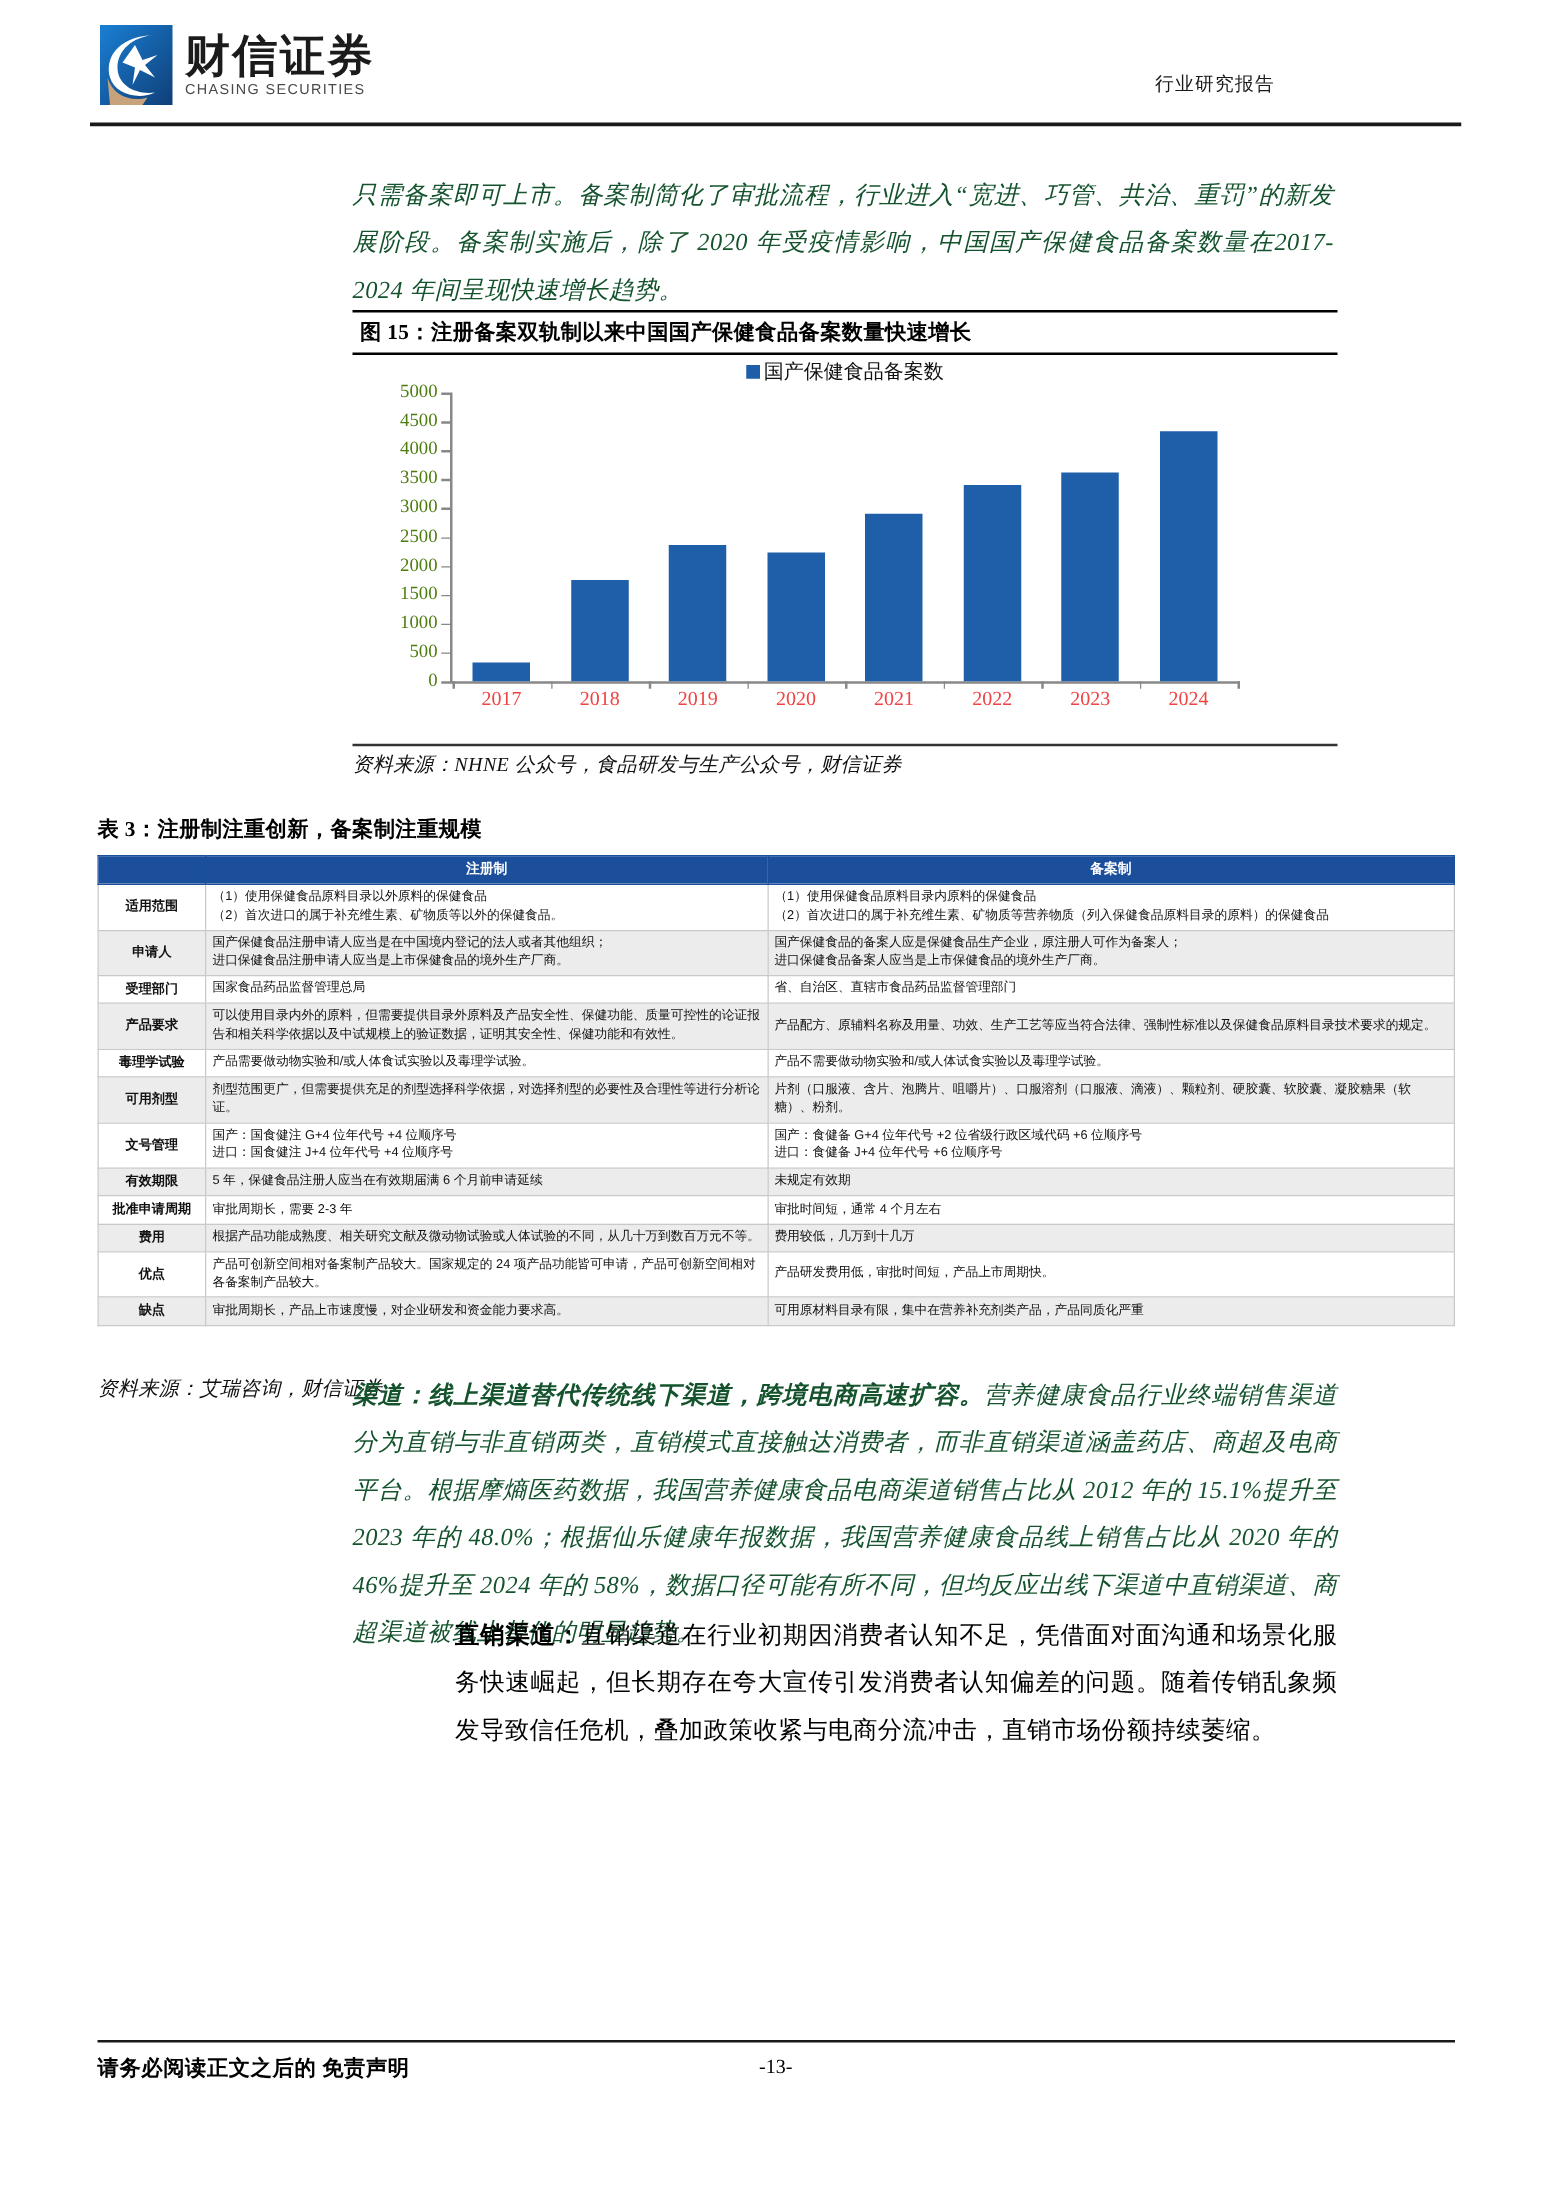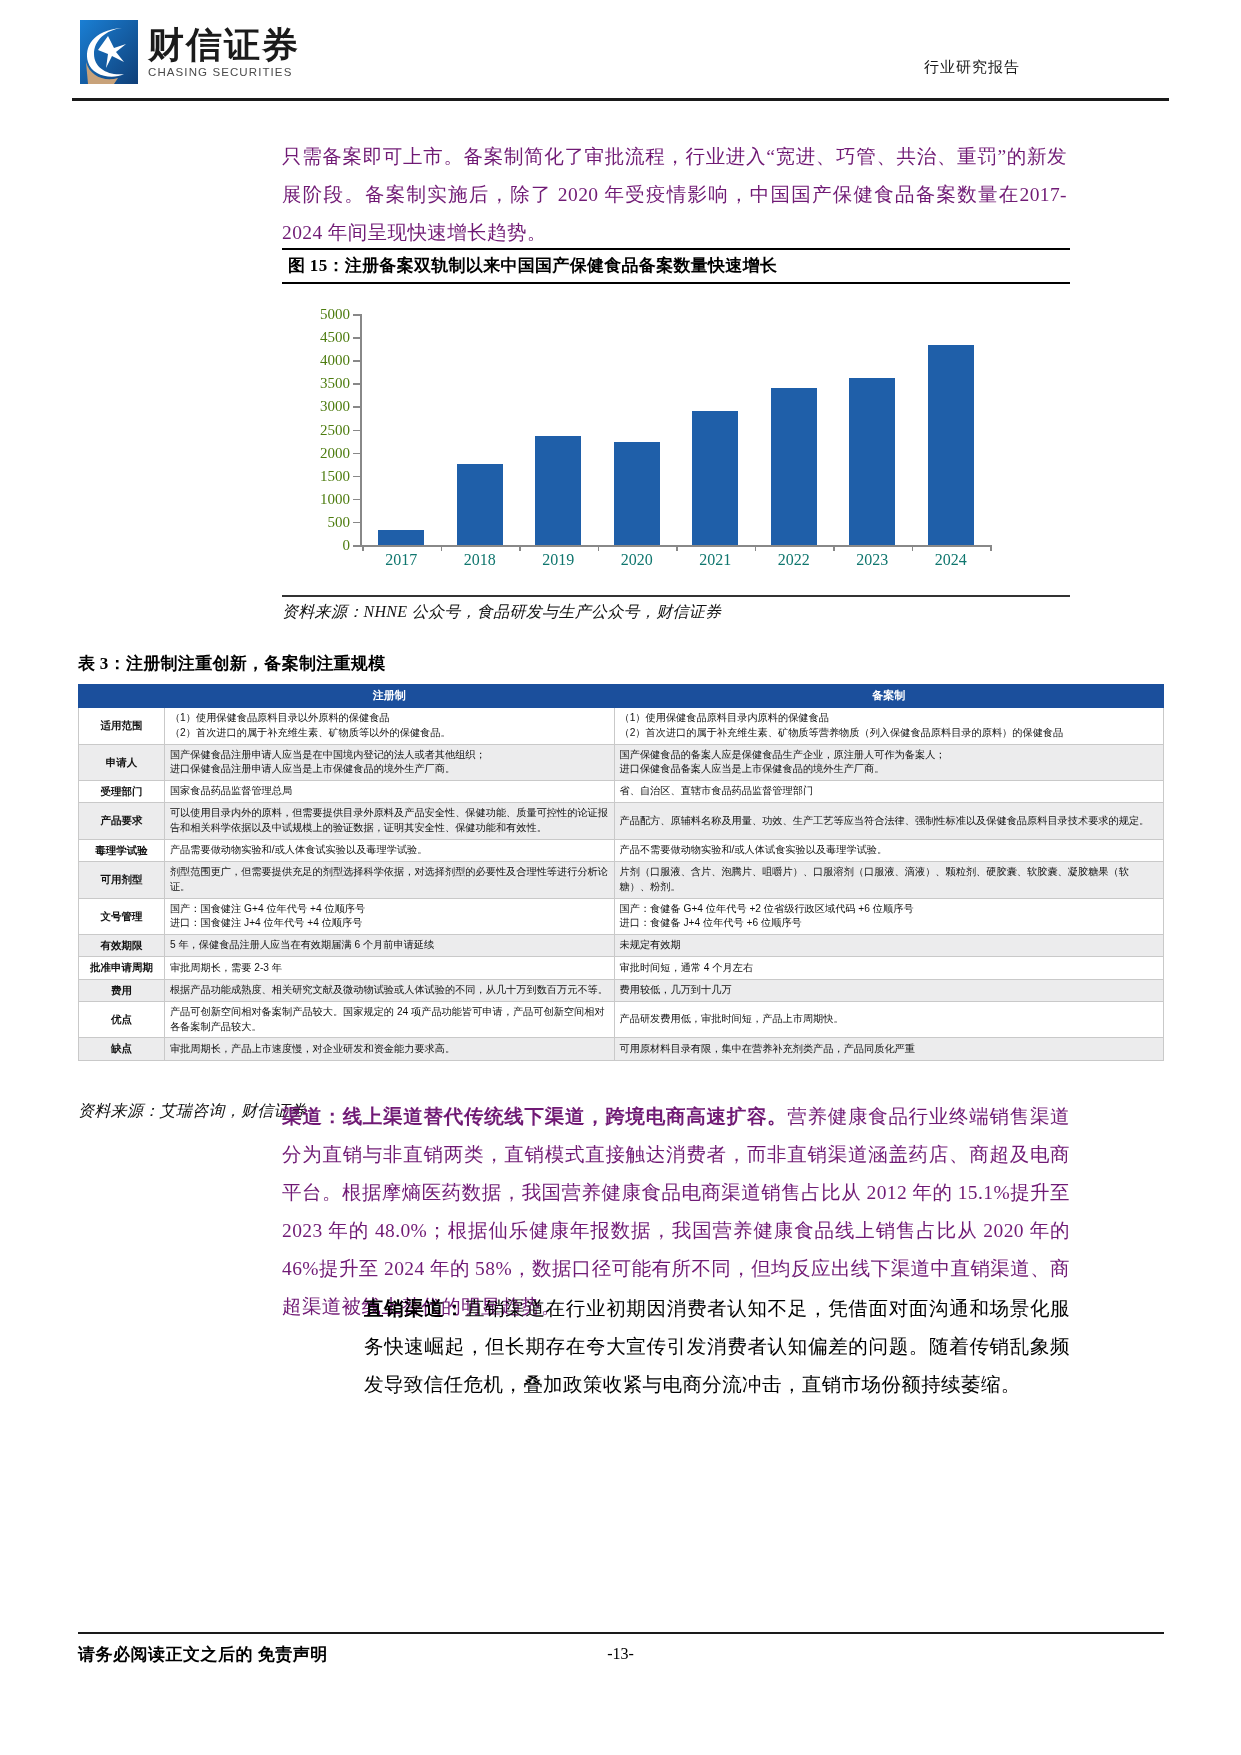--- a/index.html
+++ b/index.html
@@ -42,21 +42,22 @@
     background:#1a1a1a;
   }
 
   
   .para {
     position:absolute;
     font-size:19.5px;
     line-height:38px;
     letter-spacing:0.4px;
     text-align:justify;
-    color:#701a75;
+    color:#14532d;
+    font-style:italic;
   }
   .para.p1 { left:282px; top:138px; width:785px; }
 
   
   .cap-bar {
     position:absolute; left:282px; width:788px;
     border-top:2px solid #000; border-bottom:2px solid #000;
     padding:4px 0 5px 6px;
     font-family:"Liberation Serif", serif;
     font-weight:bold; font-size:17px; letter-spacing:0.3px;
@@ -102,21 +103,21 @@
   }
   .bar-slot { width:12.5%; display:flex; justify-content:center; align-items:flex-end; height:100%; }
   .bar { width:46px; background:#1F5FA9; }
   .x-labels {
     position:absolute; left:80px; top:268px; width:628px;
     display:flex; justify-content:space-around;
   }
   .x-labels .xl {
     width:12.5%; text-align:center;
     font-family:"Liberation Serif", serif;
-    font-size:16px; color:#0f766e;
+    font-size:16px; color:#ef4444;
   }
   .xgrid {
     position:absolute; top:262px; width:1.5px; height:6px; background:#888;
   }
 
   
   .src-note {
     position:absolute;
     font-size:16px; font-style:italic;
     letter-spacing:0.3px; color:#111;
@@ -204,20 +205,24 @@
   </div>
   <div class="header-right">行业研究报告</div>
   <div class="header-rule"></div>
 </div>
 
 <div class="para p1">只需备案即可上市。备案制简化了审批流程，行业进入“宽进、巧管、共治、重罚”的新发展阶段。备案制实施后，除了 2020 年受疫情影响，中国国产保健食品备案数量在2017-2024 年间呈现快速增长趋势。</div>
 
 <div class="cap-bar cap-fig15">图 15：注册备案双轨制以来中国国产保健食品备案数量快速增长</div>
 
 <div class="chart-area">
+  <div class="chart-legend">
+    <span class="legend-swatch"></span>
+    <span>国产保健食品备案数</span>
+  </div>
 
   <div class="y-labels" id="yLabels">
       <span style="top: 231px;">0</span>
       <span style="top: 207.9px;">500</span>
       <span style="top: 184.8px;">1000</span>
       <span style="top: 162px;">1500</span>
       <span style="top: 138.6px;">2000</span>
       <span style="top: 115.5px;">2500</span>
       <span style="top: 92.4px;">3000</span>
       <span style="top: 69.3px;">3500</span>

